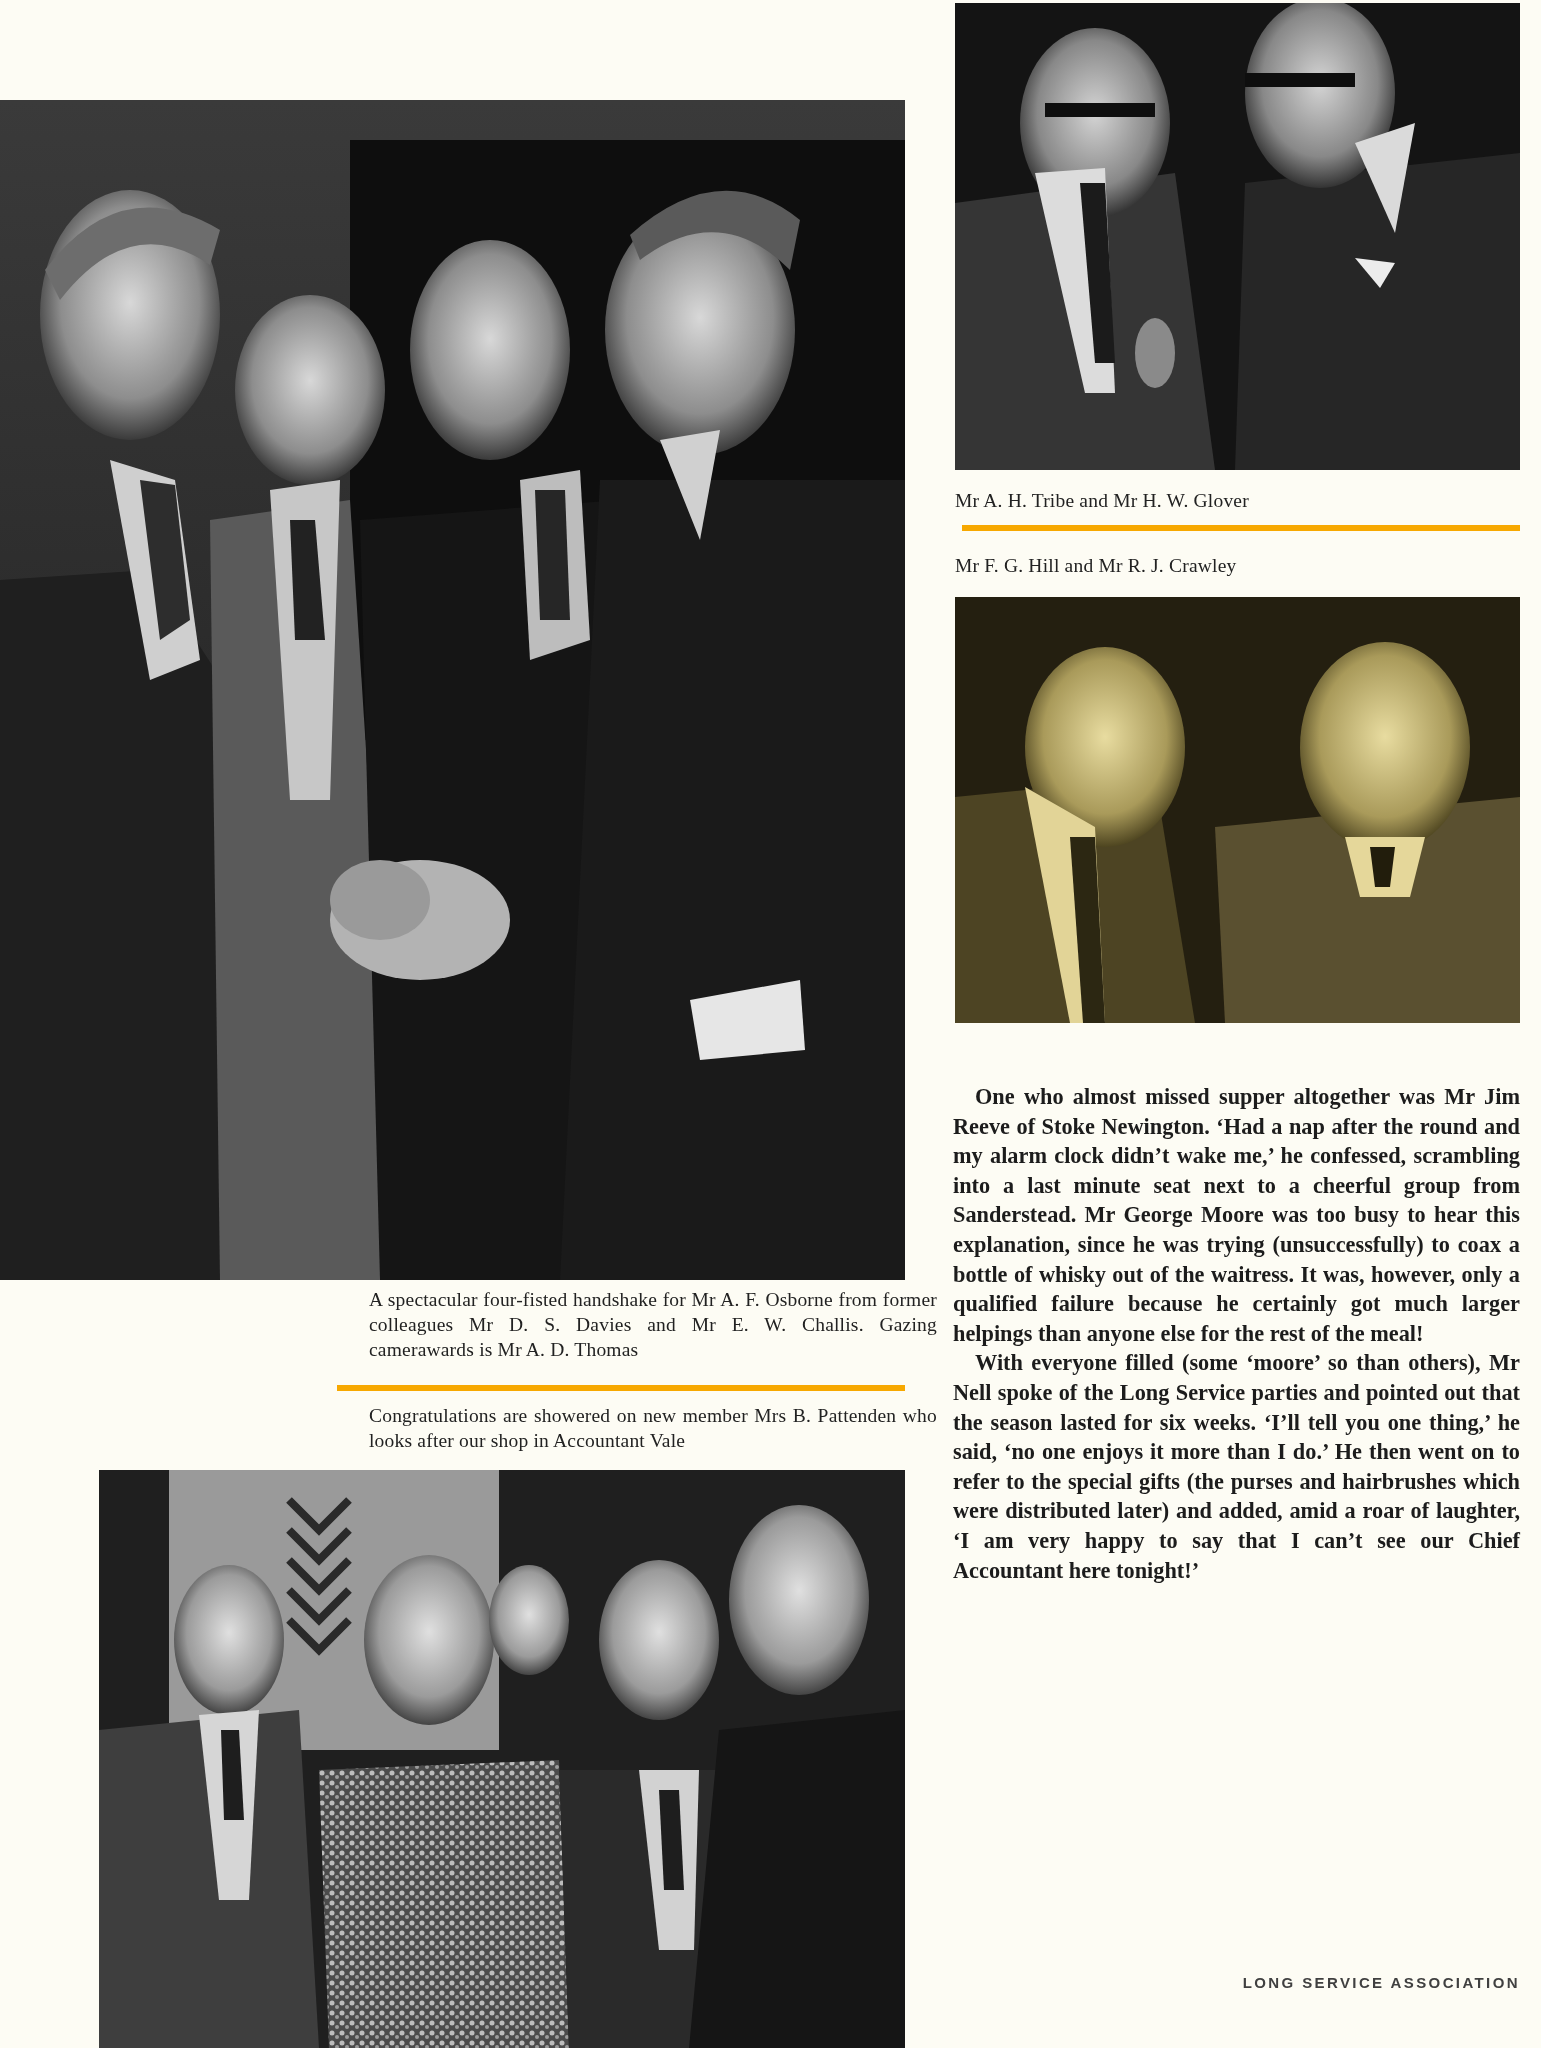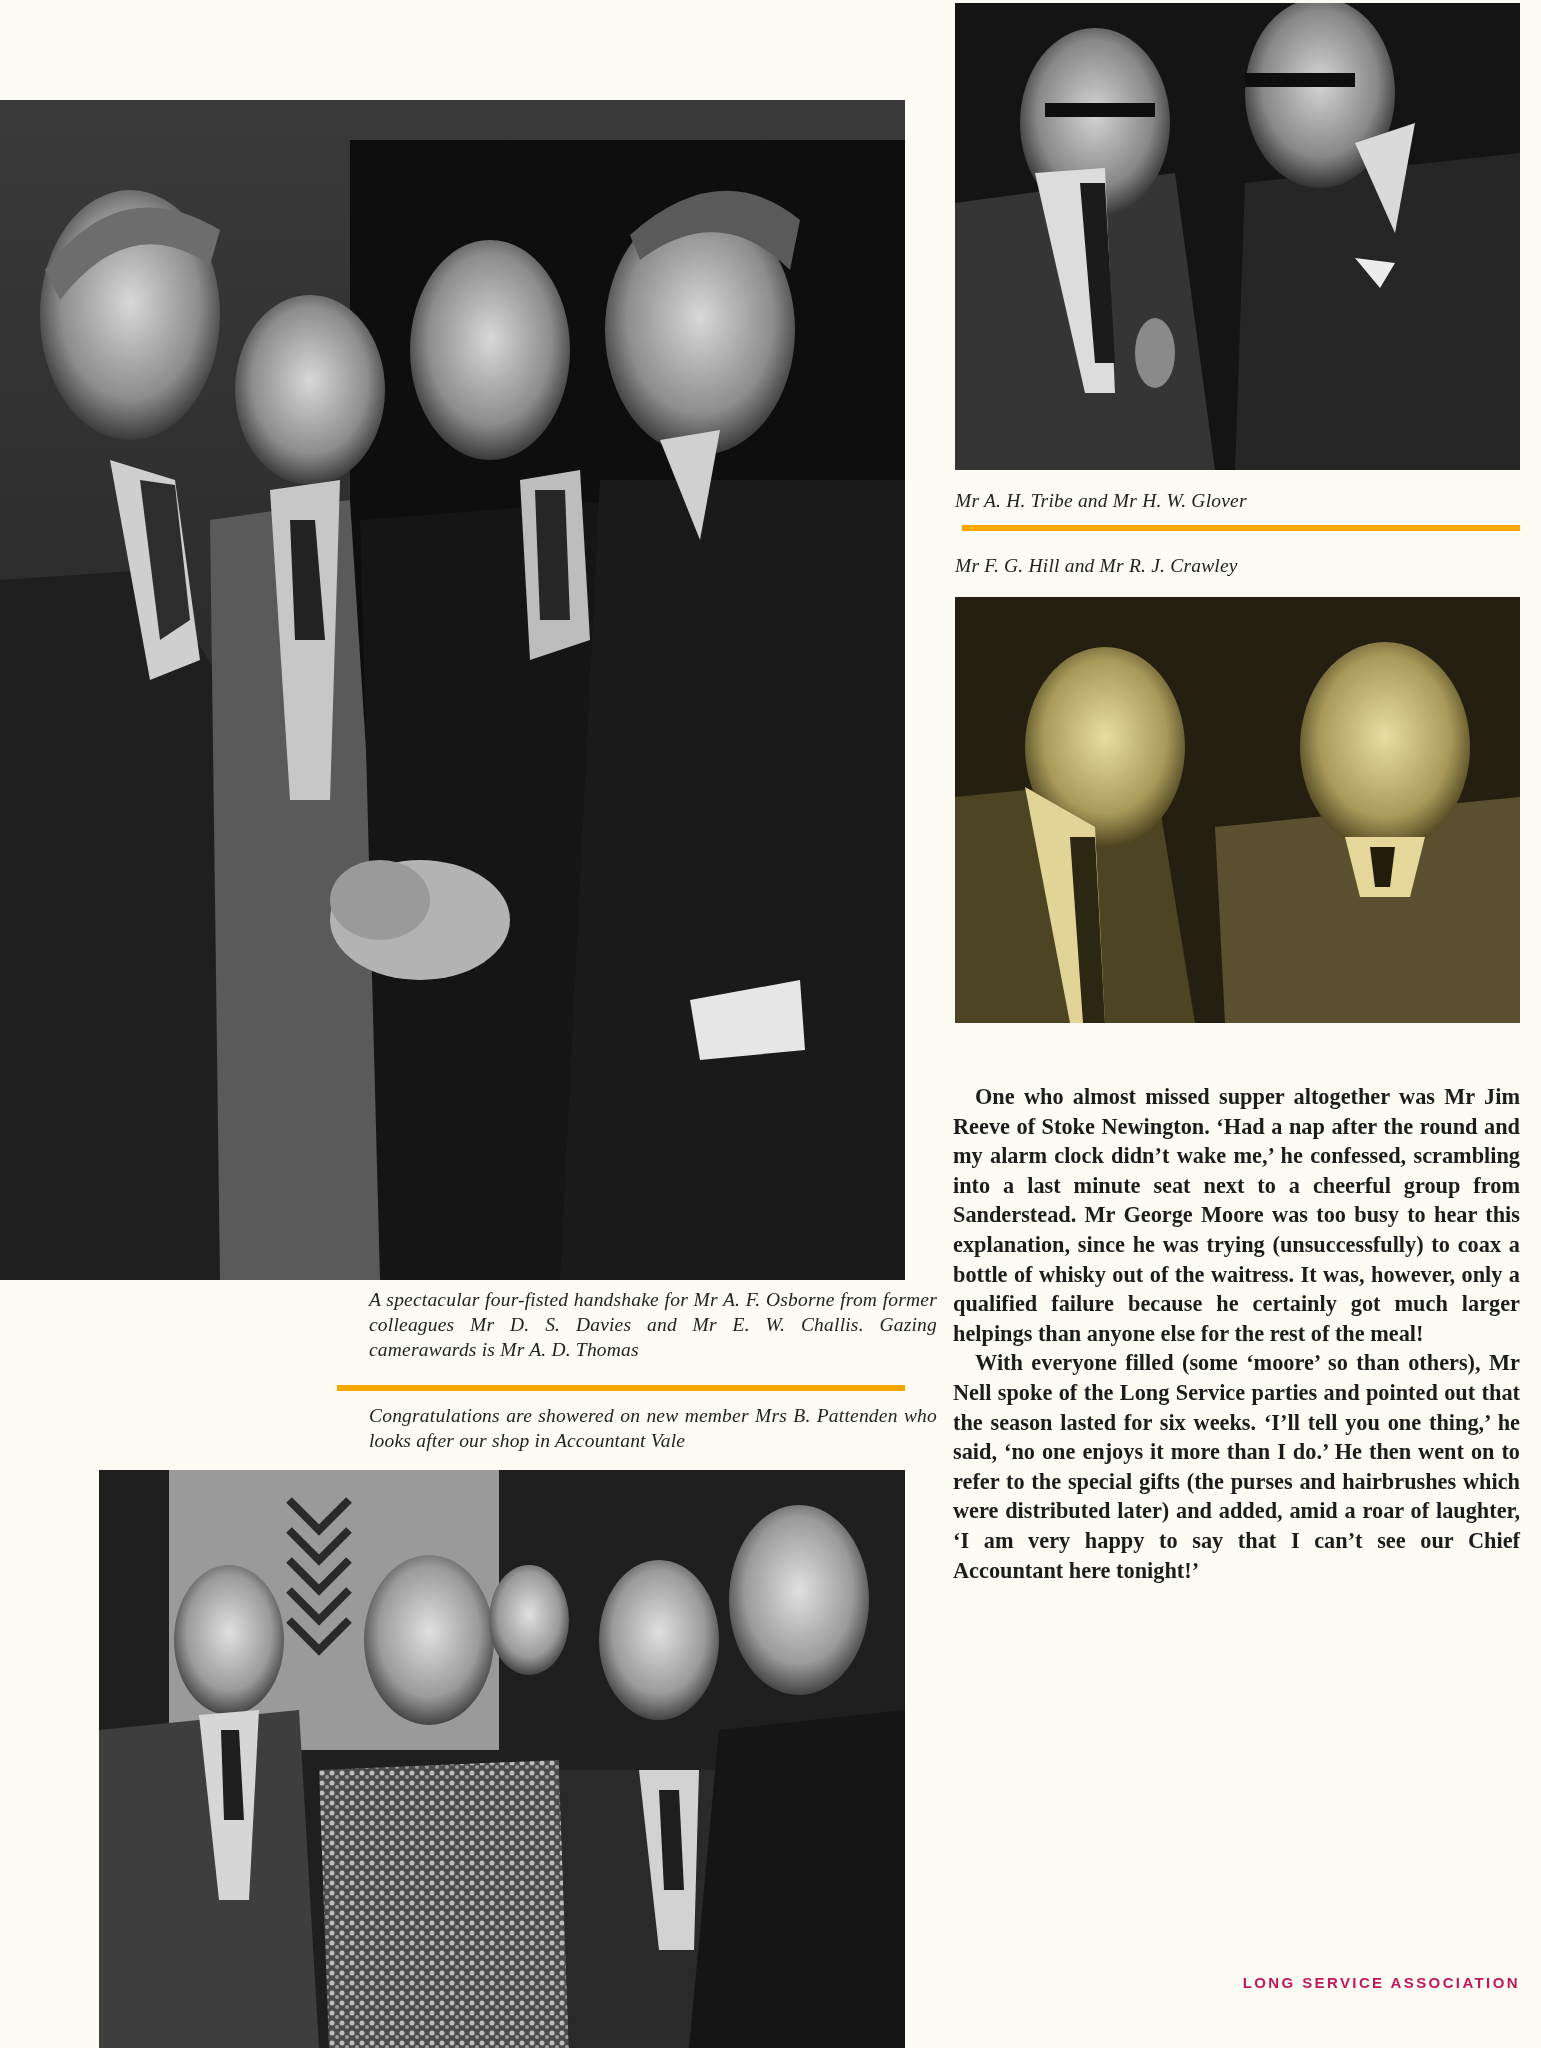--- a/index.html
+++ b/index.html
@@ -5,35 +5,35 @@
   html, body { margin: 0; padding: 0; }
   body {
     width: 1541px; height: 2048px; position: relative; overflow: hidden;
     background: #fdfcf4;
     font-family: "Liberation Serif", "DejaVu Serif", serif;
     color: #1a1a1a;
   }
   .photo { position: absolute; overflow: hidden; }
   .photo svg { display: block; width: 100%; height: 100%; }
   .caption {
-    position: absolute; font-style: italic; font-size: 19.5px; line-height: 25px;
+    position: absolute; font-size: 19.5px; line-height: 25px;
     color: #222; letter-spacing: 0.2px;
   }
   .caption.justify { text-align: justify; text-align-last: left; margin-left: 32px; }
   .rule { position: absolute; height: 6px; background: #f7a800; }
   .body-text {
     position: absolute; left: 953px; top: 1082px; width: 567px;
     font-size: 22.3px; line-height: 29.6px; text-align: justify; color: #1c1c1c;
   }
   .body-text p { margin: 0; text-indent: 0; }
   .body-text p.indent { text-indent: 22px; font-weight: bold; }
   .footer {
     position: absolute; right: 21px; top: 1974px;
     font-family: "Liberation Sans", "DejaVu Sans", sans-serif;
-    font-weight: bold; font-size: 15px; letter-spacing: 2.4px; color: #be185d;
+    font-weight: bold; font-size: 15px; letter-spacing: 2.4px; color: #404040;
   }
 </style>
 </head>
 <body>
 
 <div class="photo" style="left:0; top:100px; width:905px; height:1180px; background:#151515;">
   <svg viewBox="0 0 905 1180" preserveAspectRatio="none">
     <defs>
       <radialGradient id="face" cx="50%" cy="45%" r="55%">
         <stop offset="0%" stop-color="#d8d8d8"></stop>

